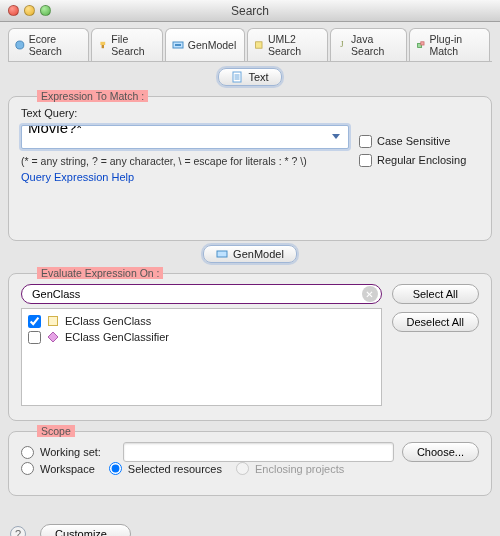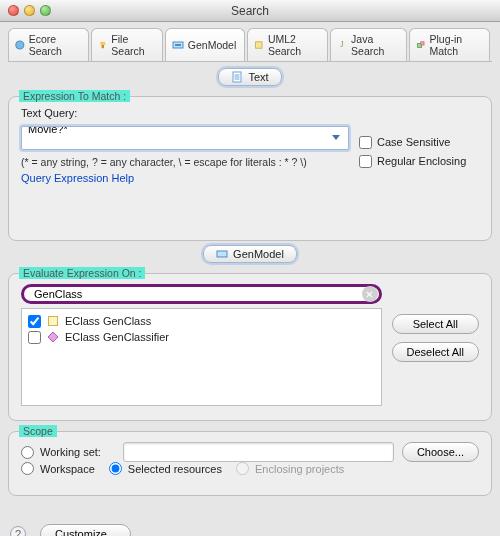--- a/index.html
+++ b/index.html
@@ -53,52 +53,52 @@
     box-shadow: 0 0 0 2px rgba(120,160,220,0.3);
   }
 
   
   .group {
     border: 1px solid #c0c0c0; border-radius: 8px;
     padding: 10px 12px 14px 12px; margin-top: 10px;
     background: #eeeeee;
     position: relative;
   }
-  .group-title { position: absolute; top: -7px; left: 10px; background: #5eead4; padding: 0 4px; font-size: 10.5px; color: #555; }
+  .group-title { position: absolute; top: -7px; left: 28px; background: #fca5a5; padding: 0 4px; font-size: 10.5px; color: #555; }
 
   .label { font-size: 11px; color: #222; margin-bottom: 4px; }
 
   .row { display: flex; align-items: center; gap: 10px; }
   .grow { flex: 1; }
 
   .text-input {
     width: 100%; height: 22px;
     border: 1px solid #9db7da;
     background: #fff;
     padding: 2px 22px 20px 6px;
-    font-size: 11px;
+    font-size: 15px;
     box-shadow: 0 0 0 2px rgba(120,160,220,0.35);
     border-radius: 2px;
   }
   .combo-caret {
     position: absolute; right: 4px; top: 0; bottom: 0;
     width: 18px; display: flex; align-items: center; justify-content: center;
     pointer-events: none;
   }
   .input-wrap { position: relative; }
 
   .checkbox-row { display: flex; align-items: center; gap: 5px; font-size: 11px; color: #222; margin-bottom: 6px; }
   input[type=checkbox] { width: 13px; height: 13px; margin: 0; }
 
   .hint { font-size: 10.5px; color: #333; margin-top: 6px; }
   .link { color: #0645c8; cursor: pointer; margin-top: 4px; display: inline-block; }
 
   .filter-input {
     width: 100%; height: 20px;
-    border: 3px solid #701a75; border-radius: 10px;
+    border: 1px solid #701a75; border-radius: 10px;
     padding: 2px 24px 2px 10px;
     font-size: 11px;
     background: #fff;
   }
   .filter-wrap { position: relative; }
   .clear-btn { position: absolute; right: 4px; top: 2px; width: 16px; height: 16px; border-radius: 50%; background: #d0d0d0; color: #fff; display: flex; align-items: center; justify-content: center; font-size: 10px; }
 
   .listbox {
     background: #fff; border: 1px solid #bfbfbf;
     height: 98px; overflow: auto; padding: 4px 6px; margin-top: 4px;
@@ -269,21 +269,21 @@
           </div>
           <div class="list-item">
             <input type="checkbox" style="">
             <span class="li-icon"><svg viewBox="0 0 12 12">
                   <polygon points="6,1 11,6 6,11 1,6" fill="#e5a3e5" stroke="#b05cb0"></polygon>
                 </svg></span>
             <span>EClass GenClassifier</span>
           </div>
         </div>
       </div>
-      <div class="btnstack" style="margin-top:30px;">
+      <div class="btnstack" style="">
         <button class="aqua-btn">Select All</button>
         <button class="aqua-btn">Deselect All</button>
       </div>
     </div>
   </div>
 
   <div class="group">
     <span class="group-title">Scope</span>
     <div class="scope-line">
       <label class="radio-row">

